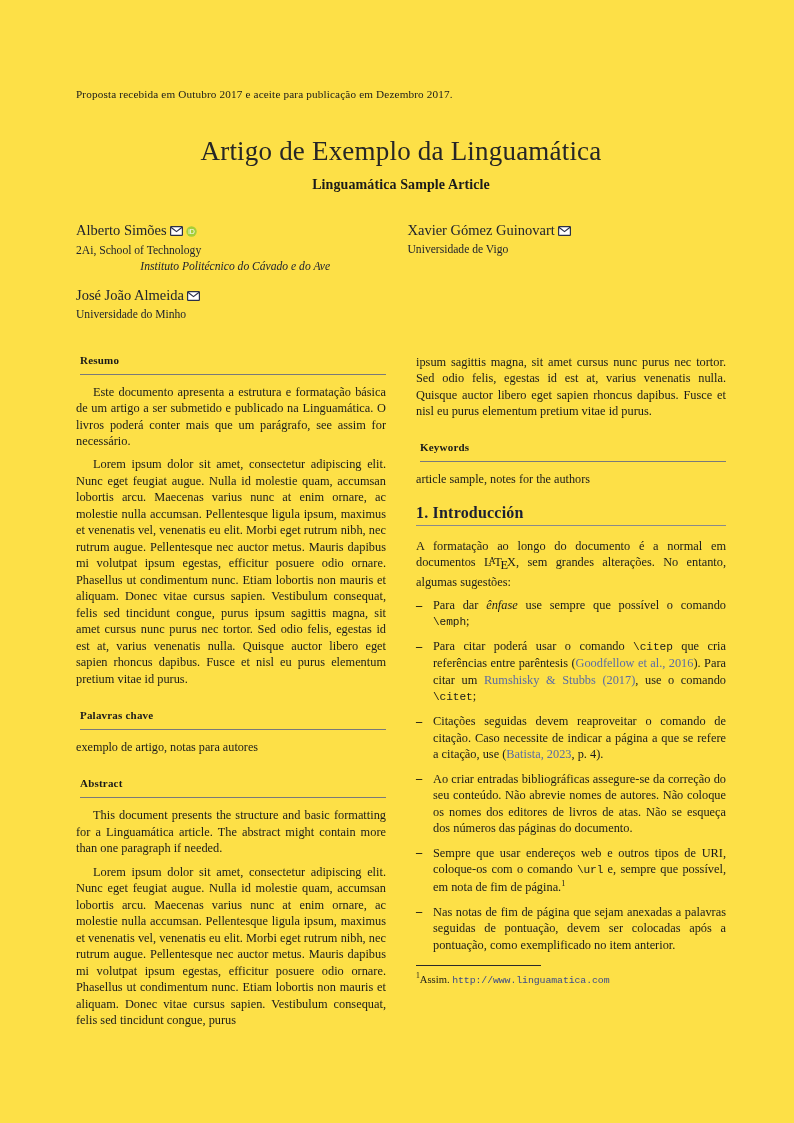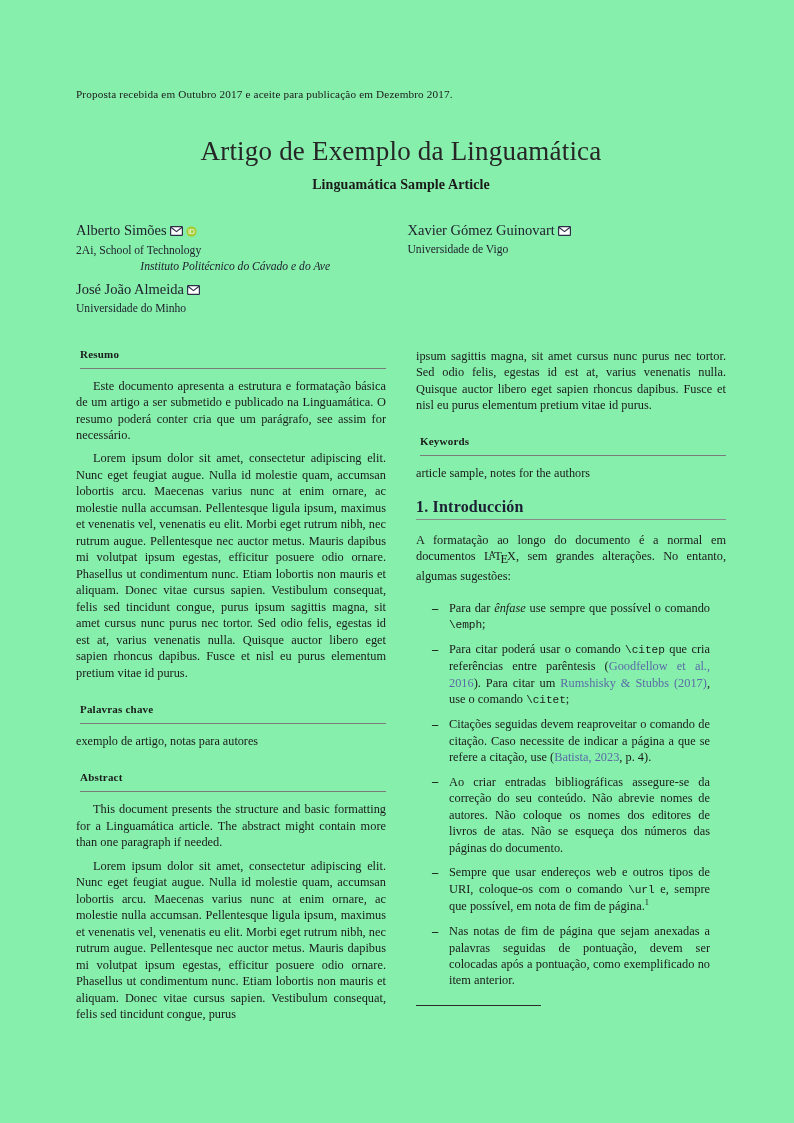--- a/index.html
+++ b/index.html
@@ -4,21 +4,21 @@
 <style>
   html, body {
     margin: 0;
     padding: 0;
     background: #ffffff;
   }
   .page {
     position: relative;
     width: 794px;
     height: 1123px;
-    background: #86efac;
+    background: #fde047;
     font-family: "Liberation Serif", "DejaVu Serif", serif;
     color: #1a1a1a;
     overflow: hidden;
     box-sizing: border-box;
   }
   .content {
     position: absolute;
     left: 76px;
     top: 88px;
     width: 650px;
@@ -50,21 +50,21 @@
     margin: 0 0 28px 0;
   }
 
   
   .authors-row {
     display: flex;
     justify-content: space-between;
     align-items: flex-start;
   }
   .author-col { width: 49%; text-align: left; }
-  .author-col.solo { width: 100%; margin-top: 4px; }
+  .author-col.solo { width: 100%; margin-top: 10px; }
   .author-name {
     font-size: 14.5px;
     color: #20232e;
     line-height: 1.35;
     white-space: nowrap;
   }
   .author-affil {
     font-size: 11.6px;
     color: #20232e;
     line-height: 1.45;
@@ -125,21 +125,21 @@
   p.kw {
     font-size: 12.2px;
     line-height: 1.35;
     margin: 0;
     color: #1a1a1a;
   }
 
   
   ul.dashlist {
     list-style: none;
-    margin: 16px;
+    margin: 0;
     padding: 0;
   }
   ul.dashlist li {
     position: relative;
     padding-left: 17px;
     font-size: 12.35px;
     line-height: 1.335;
     text-align: justify;
     margin-bottom: 8px;
     hyphens: auto;
@@ -248,21 +248,21 @@
               <path d="M0.9 1.2 L6.5 5.6 L12.1 1.2" fill="none" stroke="#2b3048" stroke-width="1.2"></path>
             </svg></span>
       </div>
       <div class="author-affil">Universidade do Minho</div>
     </div>
 
     <div class="columns">
 
       <div class="col">
         <div class="sec-head">Resumo</div>
-        <p class="body indent">Este documento apresenta a estrutura e formatação básica de um artigo a ser submetido e publicado na Linguamática. O resumo poderá conter cria que um parágrafo, see assim for necessário.</p>
+        <p class="body indent">Este documento apresenta a estrutura e formatação básica de um artigo a ser submetido e publicado na Linguamática. O livros poderá conter mais que um parágrafo, see assim for necessário.</p>
         <p class="body indent last">Lorem ipsum dolor sit amet, consectetur adipiscing elit. Nunc eget feugiat augue. Nulla id molestie quam, accumsan lobortis arcu. Maecenas varius nunc at enim ornare, ac molestie nulla accumsan. Pellentesque ligula ipsum, maximus et venenatis vel, venenatis eu elit. Morbi eget rutrum nibh, nec rutrum augue. Pellentesque nec auctor metus. Mauris dapibus mi volutpat ipsum egestas, efficitur posuere odio ornare. Phasellus ut condimentum nunc. Etiam lobortis non mauris et aliquam. Donec vitae cursus sapien. Vestibulum consequat, felis sed tincidunt congue, purus ipsum sagittis magna, sit amet cursus nunc purus nec tortor. Sed odio felis, egestas id est at, varius venenatis nulla. Quisque auctor libero eget sapien rhoncus dapibus. Fusce et nisl eu purus elementum pretium vitae id purus.</p>
 
         <div class="sec-head spaced">Palavras chave</div>
         <p class="kw">exemplo de artigo, notas para autores</p>
 
         <div class="sec-head spaced">Abstract</div>
         <p class="body indent">This document presents the structure and basic formatting for a Linguamática article. The abstract might contain more than one paragraph if needed.</p>
         <p class="body indent last">Lorem ipsum dolor sit amet, consectetur adipiscing elit. Nunc eget feugiat augue. Nulla id molestie quam, accumsan lobortis arcu. Maecenas varius nunc at enim ornare, ac molestie nulla accumsan. Pellentesque ligula ipsum, maximus et venenatis vel, venenatis eu elit. Morbi eget rutrum nibh, nec rutrum augue. Pellentesque nec auctor metus. Mauris dapibus mi volutpat ipsum egestas, efficitur posuere odio ornare. Phasellus ut condimentum nunc. Etiam lobortis non mauris et aliquam. Donec vitae cursus sapien. Vestibulum consequat, felis sed tincidunt congue, purus</p>
       </div>
 
@@ -285,18 +285,19 @@
 
           <li>Ao criar entradas bibliográficas assegure-se da correção do seu conteúdo. Não abrevie nomes de autores. Não coloque os nomes dos editores de livros de atas. Não se esqueça dos números das páginas do documento.</li>
 
           <li><span>Sempre que usar endereços web e outros tipos de URI, coloque-os com o comando </span><span class="tt">\url</span><span> e, sempre que possível, em nota de fim de página.</span><sup class="fnm">1</sup></li>
 
           <li>Nas notas de fim de página que sejam anexadas a palavras seguidas de pontuação, devem ser colocadas após a pontuação, como exemplificado no item anterior.</li>
         </ul>
 
         <div class="footnote-wrap">
           <div class="fn-rule"></div>
+          <div class="footnote"><sup>1</sup><span>Assim. </span><span class="fn-url">http://www.linguamatica.com</span></div>
         </div>
       </div>
 
     </div>
   </div>
 </div>
 
 </body></html>

